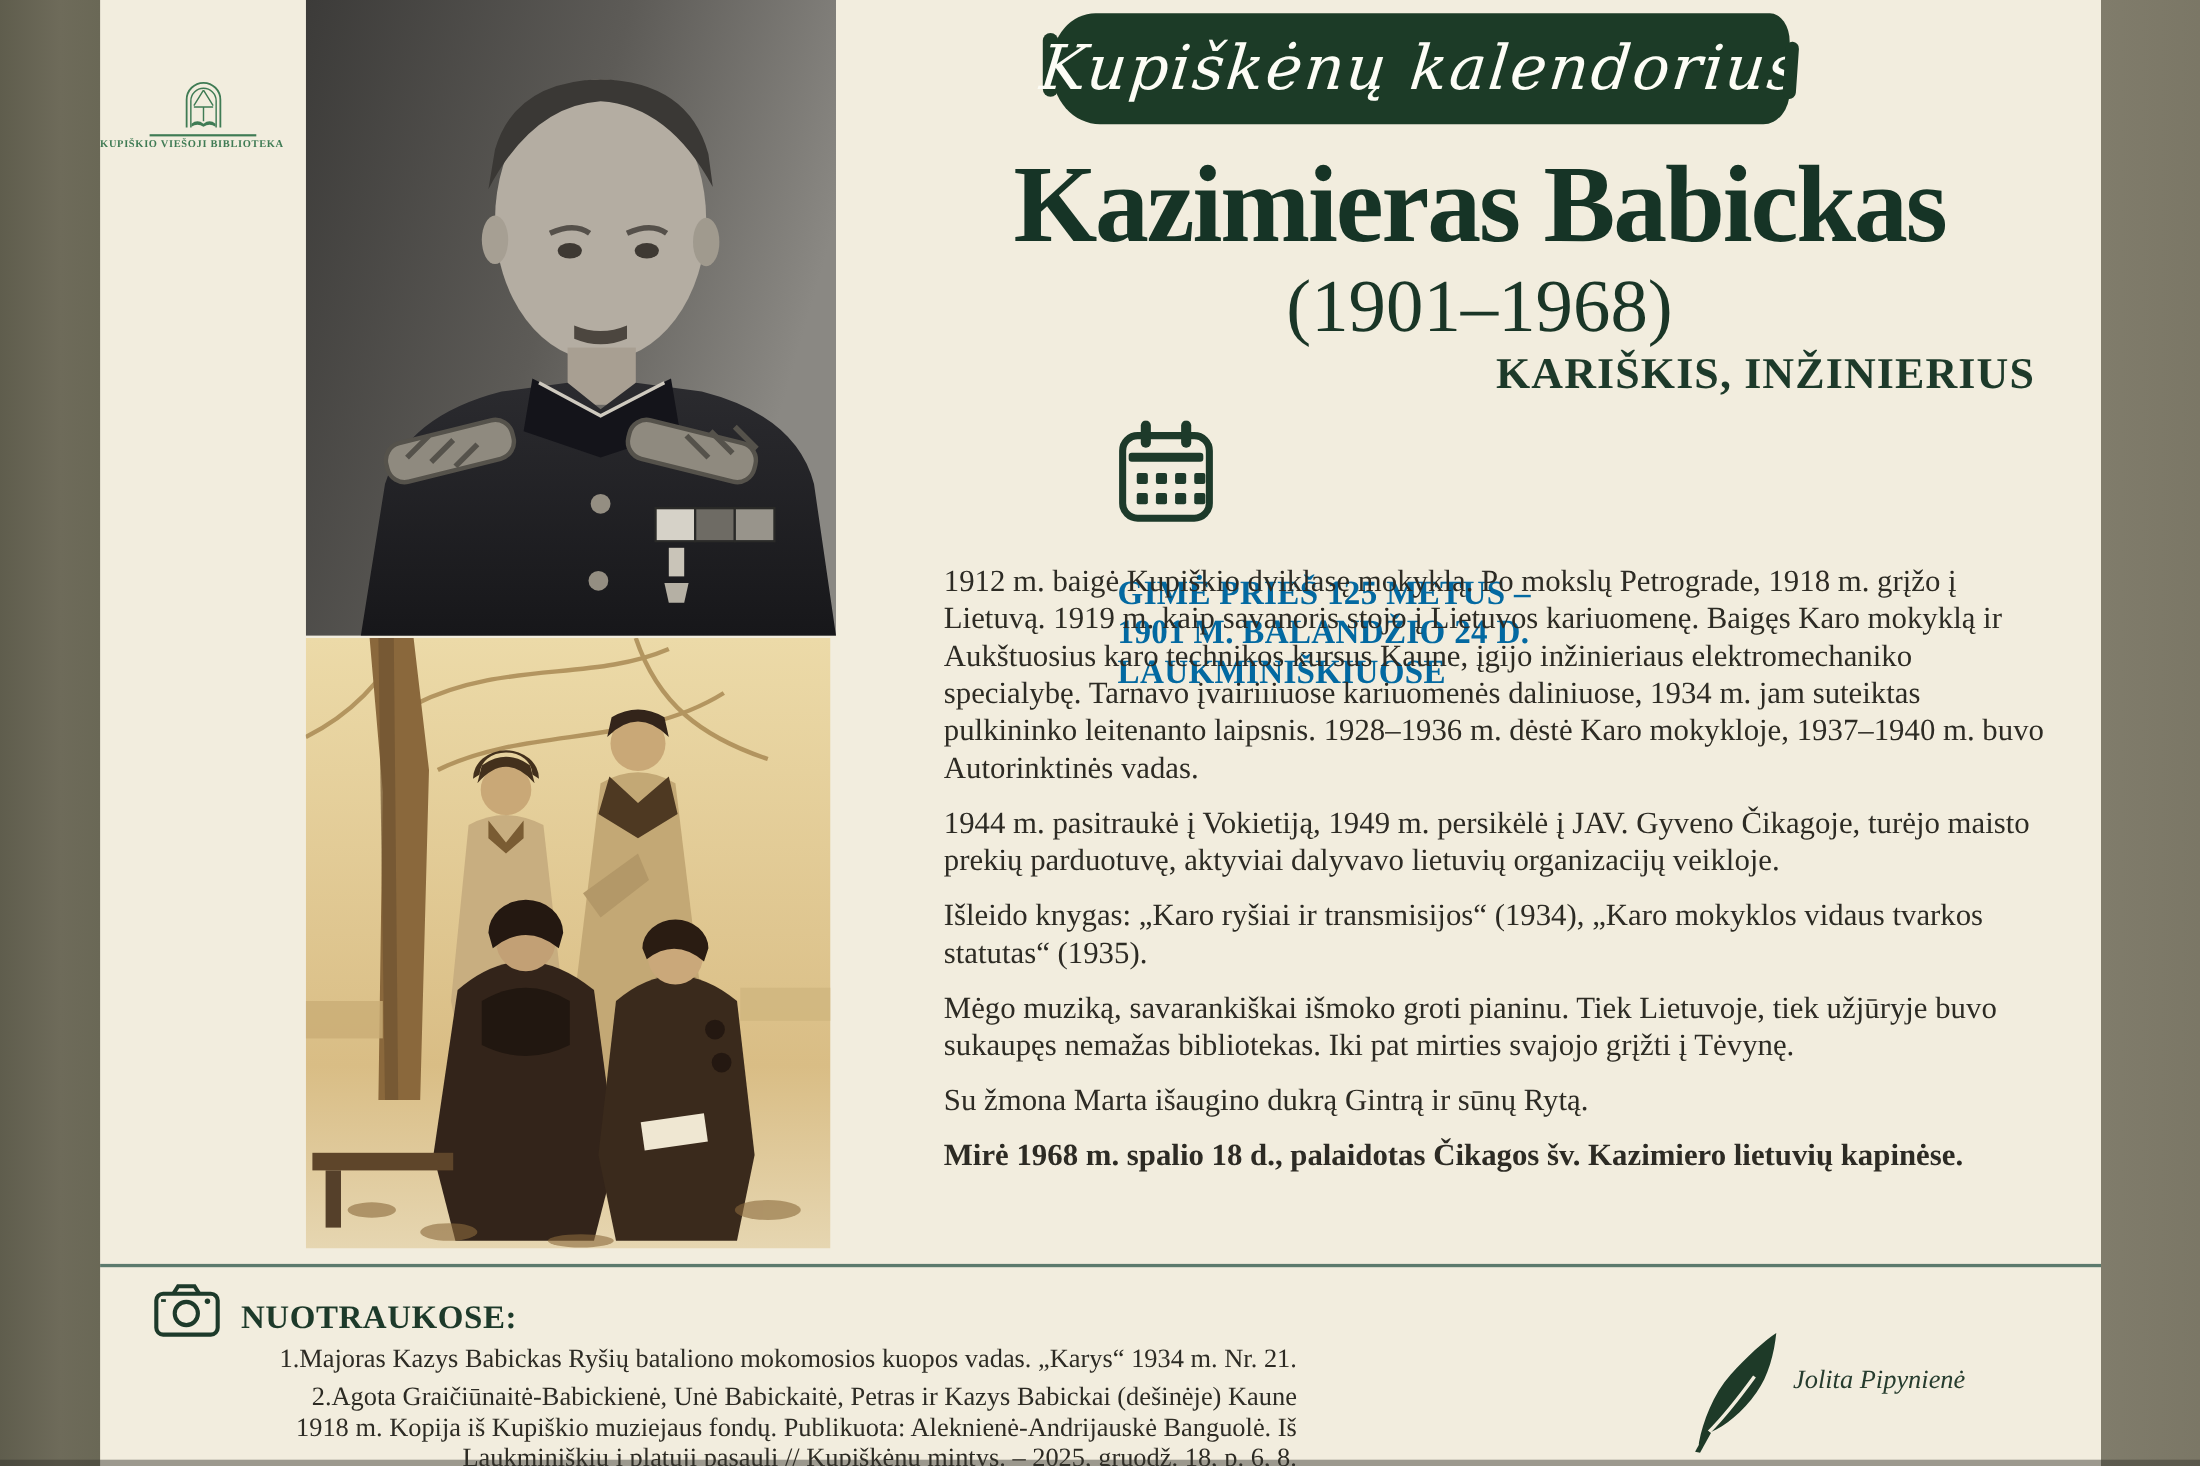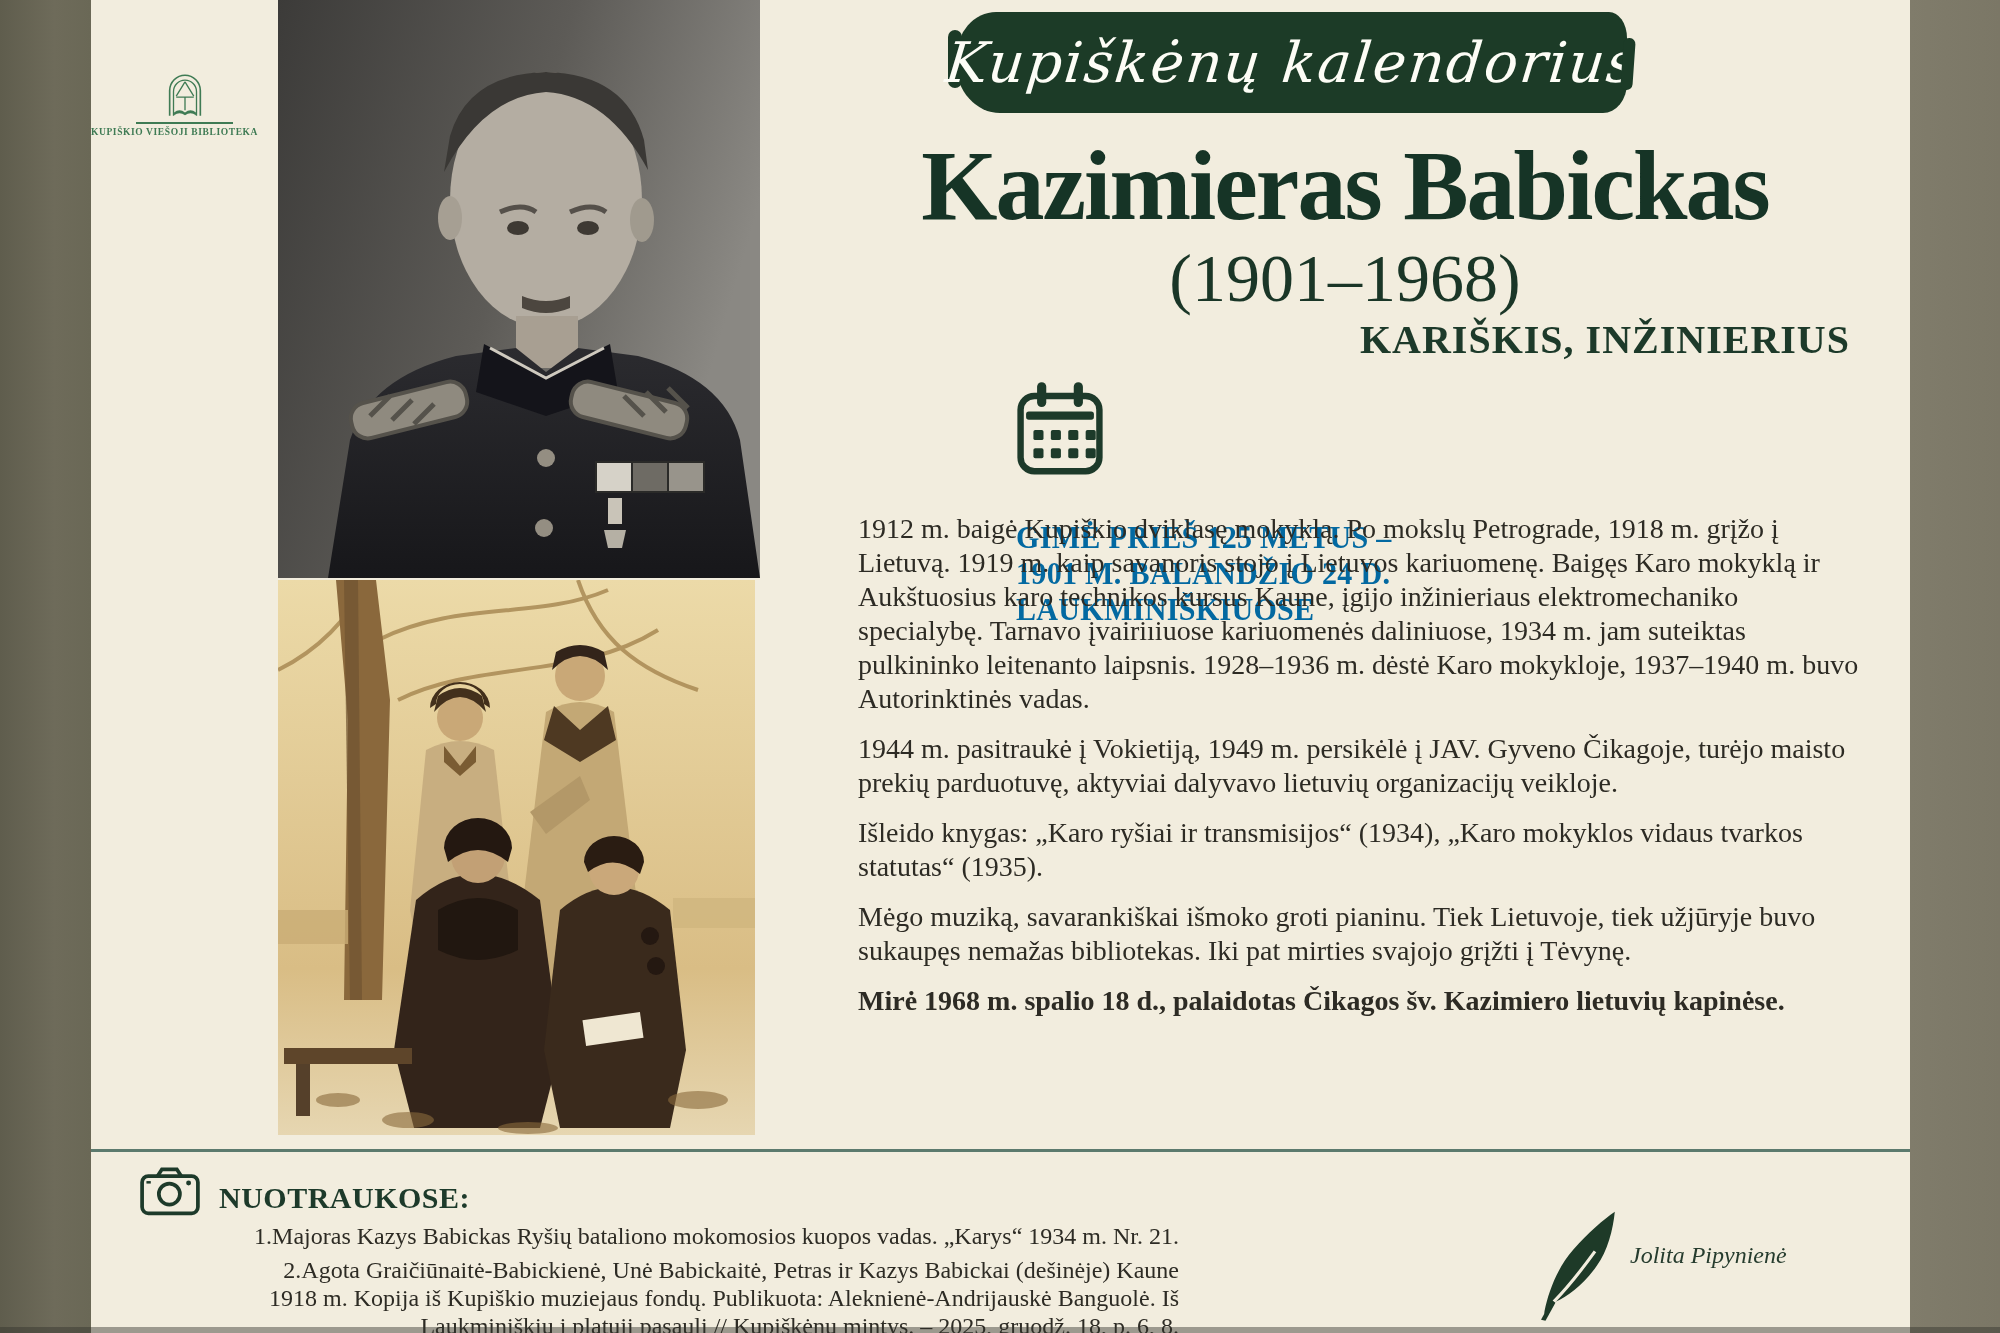--- a/index.html
+++ b/index.html
@@ -230,20 +230,21 @@
       <div>1901 M. BALANDŽIO 24 D.</div>
       <div>LAUKMINIŠKIUOSE</div>
     </div>
   </section>
 
   <main class="body-text">
     <p>1912 m. baigė Kupiškio dviklasę mokyklą. Po mokslų Petrograde, 1918 m. grįžo į Lietuvą. 1919 m. kaip savanoris stojo į Lietuvos kariuomenę. Baigęs Karo mokyklą ir Aukštuosius karo technikos kursus Kaune, įgijo inžinieriaus elektromechaniko specialybę. Tarnavo įvairiıiuose kariuomenės daliniuose, 1934 m. jam suteiktas pulkininko leitenanto laipsnis. 1928–1936 m. dėstė Karo mokykloje, 1937–1940 m. buvo Autorinktinės vadas.</p>
     <p>1944 m. pasitraukė į Vokietiją, 1949 m. persikėlė į JAV. Gyveno Čikagoje, turėjo maisto prekių parduotuvę, aktyviai dalyvavo lietuvių organizacijų veikloje.</p>
     <p>Išleido knygas: „Karo ryšiai ir transmisijos“ (1934), „Karo mokyklos vidaus tvarkos statutas“ (1935).</p>
     <p>Mėgo muziką, savarankiškai išmoko groti pianinu. Tiek Lietuvoje, tiek užjūryje buvo sukaupęs nemažas bibliotekas. Iki pat mirties svajojo grįžti į Tėvynę.</p>
+    <p>Su žmona Marta išaugino dukrą Gintrą ir sūnų Rytą.</p>
     <p class="bold">Mirė 1968 m. spalio 18 d., palaidotas Čikagos šv. Kazimiero lietuvių kapinėse.</p>
   </main>
 
   <div class="divider"></div>
 
   <span class="camera">
     <svg width="62" height="52" viewBox="0 0 100 82" fill="none" stroke="#1d3a2a" stroke-width="6">
       <rect x="5" y="17" width="90" height="60" rx="10"></rect>
       <path d="M30,17 L37,6 L61,6 L68,17"></path>
       <circle cx="49" cy="46" r="17"></circle>

